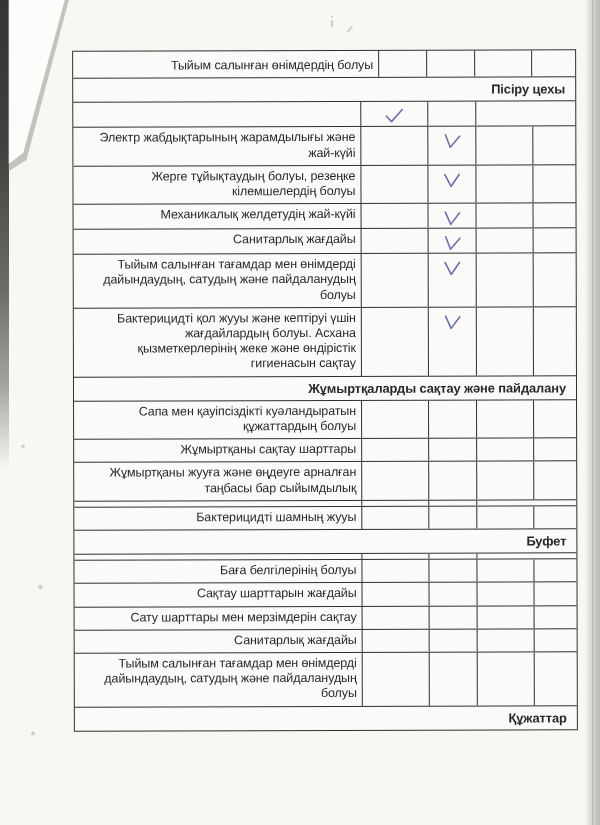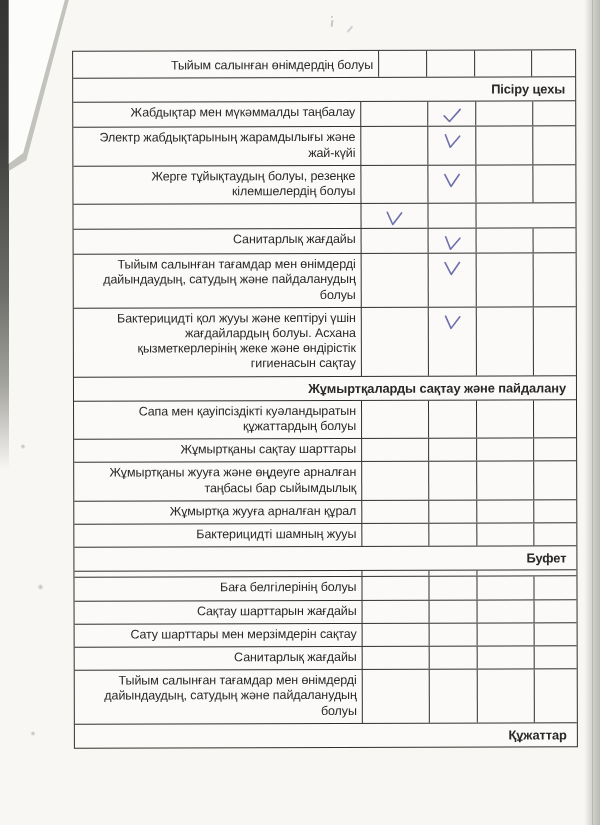--- a/index.html
+++ b/index.html
@@ -108,21 +108,20 @@
   <div class="doc-table" id="doc-table">
       <div class="t-row top">
         <div class="cell label-cell">Тыйым салынған өнімдердің болуы</div>
         <div class="cell check-cell"></div>
         <div class="cell check-cell"></div>
         <div class="cell check-cell"></div>
         <div class="cell check-cell"></div>
       </div>
       <div class="header-row">Пісіру цехы</div>
       <div class="t-row">
-        <div class="cell label-cell">Жабдықтар мен мүкәммалды таңбалау</div>
         <div class="cell check-cell"></div>
         <div class="cell check-cell">
           <svg class="check" viewBox="0 0 24 20" style="transform: rotate(-1deg);">
             <path d="M3.5 9.5 L9 15.5 L20.5 3"></path>
           </svg>
         </div>
         <div class="cell check-cell"></div>
         <div class="cell check-cell"></div>
       </div>
       <div class="t-row">
@@ -141,20 +140,21 @@
         <div class="cell check-cell"></div>
         <div class="cell check-cell">
           <svg class="check" viewBox="0 0 24 20" style="transform: rotate(-4deg);">
             <path d="M4.5 3.5 L10 16.5 L19.5 4.5"></path>
           </svg>
         </div>
         <div class="cell check-cell"></div>
         <div class="cell check-cell"></div>
       </div>
       <div class="t-row">
+        <div class="cell label-cell">Механикалық желдетудің жай-күйі</div>
         <div class="cell check-cell"></div>
         <div class="cell check-cell">
           <svg class="check" viewBox="0 0 24 20" style="transform: rotate(-1deg);">
             <path d="M4.5 3.5 L10 16.5 L19.5 4.5"></path>
           </svg>
         </div>
         <div class="cell check-cell"></div>
         <div class="cell check-cell"></div>
       </div>
       <div class="t-row">
@@ -206,21 +206,20 @@
         <div class="cell check-cell"></div>
       </div>
       <div class="t-row">
         <div class="cell label-cell">Жұмыртқаны жууға және өңдеуге арналған таңбасы бар сыйымдылық</div>
         <div class="cell check-cell"></div>
         <div class="cell check-cell"></div>
         <div class="cell check-cell"></div>
         <div class="cell check-cell"></div>
       </div>
       <div class="t-row">
-        <div class="cell label-cell">Жұмыртқа жууға арналған құрал</div>
         <div class="cell check-cell"></div>
         <div class="cell check-cell"></div>
         <div class="cell check-cell"></div>
         <div class="cell check-cell"></div>
       </div>
       <div class="t-row">
         <div class="cell label-cell">Бактерицидті шамның жууы</div>
         <div class="cell check-cell"></div>
         <div class="cell check-cell"></div>
         <div class="cell check-cell"></div>

